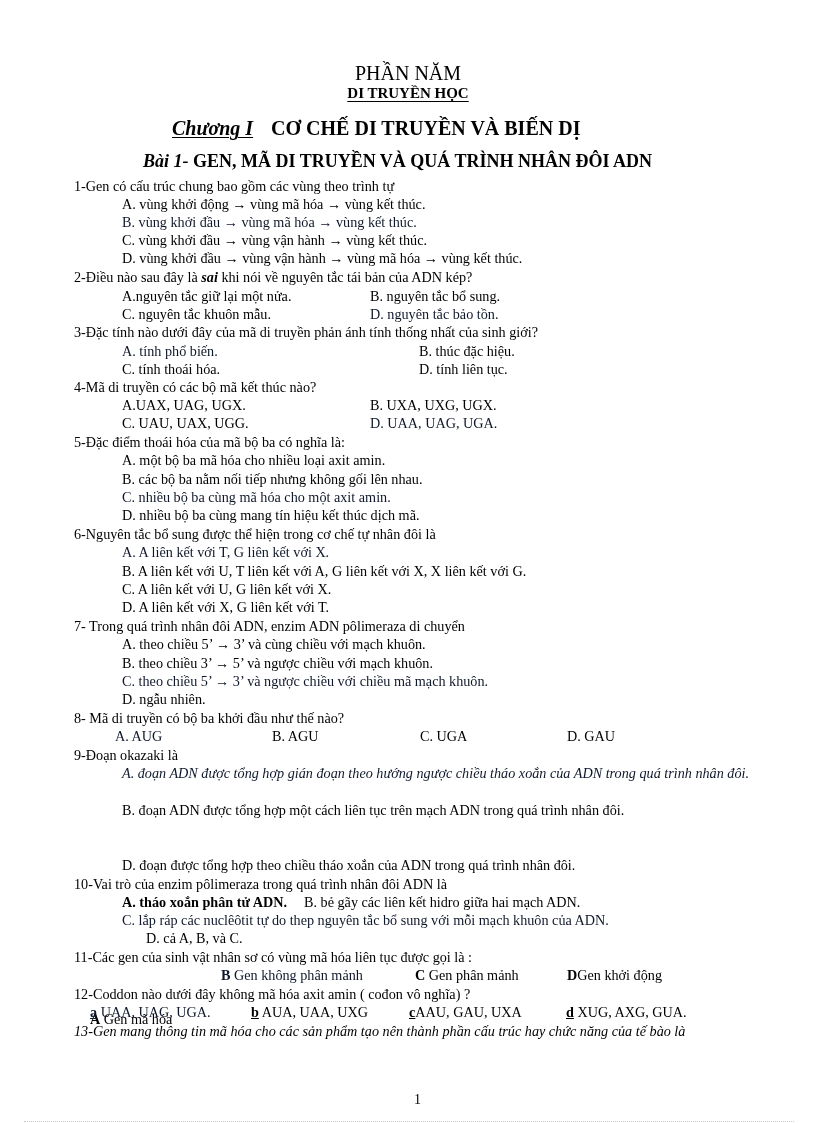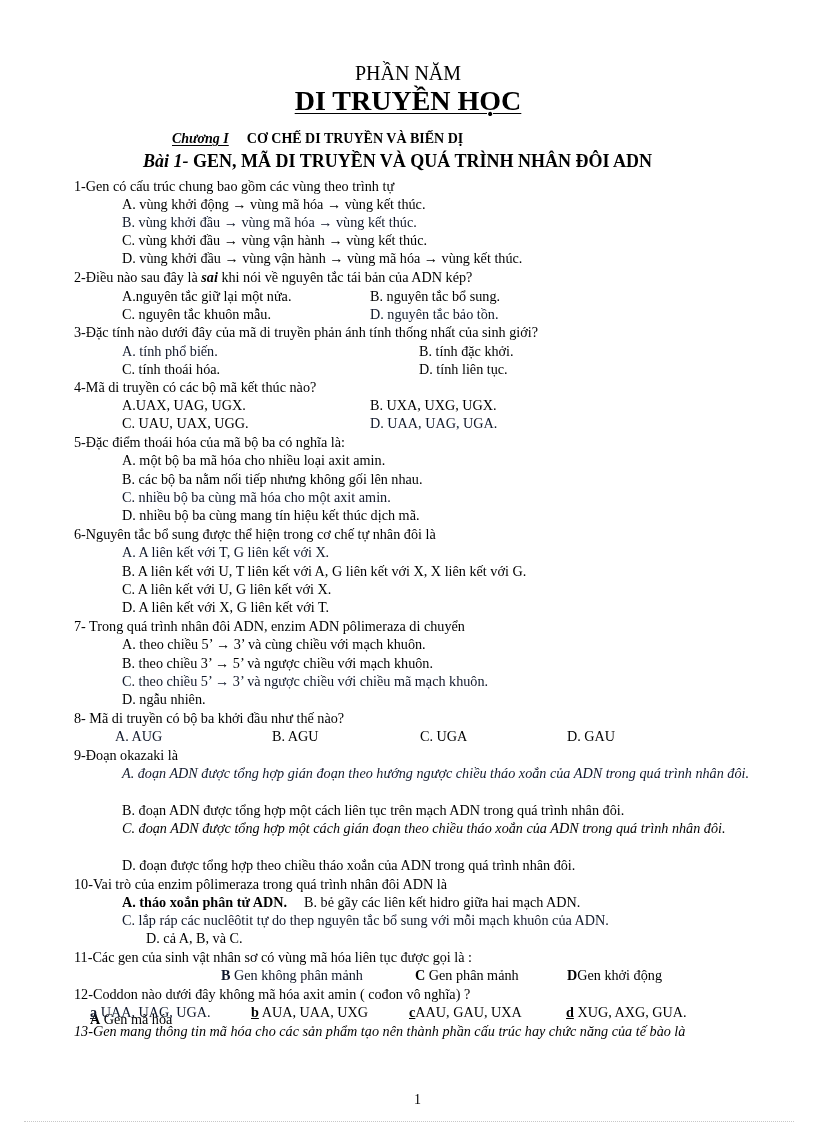--- a/index.html
+++ b/index.html
@@ -5,22 +5,22 @@
   html, body { margin: 0; padding: 0; background: #ffffff; }
   body {
     width: 816px; height: 1123px; position: relative; overflow: hidden;
     font-family: "Liberation Serif", "DejaVu Serif", serif;
     color: #000000;
   }
   .page { position: absolute; left: 0; top: 0; width: 816px; height: 824px; }
   .abs { position: absolute; white-space: nowrap; }
   .center { left: 0; width: 816px; text-align: center; }
   .part-title { top: 62px; font-size: 20px; }
-  .unit-title { top: 85px; font-size: 28px; font-weight: bold; text-decoration: underline; text-decoration-thickness: 1px; text-underline-offset: 3px; }
-  .chapter-line { top: 131px; left: 172px; font-size: 14px; font-weight: bold; }
+  .unit-title { top: 85px; font-size: 15px; font-weight: bold; text-decoration: underline; text-decoration-thickness: 1px; text-underline-offset: 3px; }
+  .chapter-line { top: 117px; left: 172px; font-size: 20px; font-weight: bold; }
   .chapter-line .ch { font-style: italic; text-decoration: underline; text-decoration-thickness: 1px; text-underline-offset: 2px; margin-right: 18px; }
   .lesson-line { top: 151px; left: 143px; font-size: 18px; font-weight: bold; }
   .lesson-line .ls { font-style: italic; }
   .q { font-size: 14.2px; line-height: 18px; }
   .red { color: #0f172a; }
   .em { font-weight: bold; font-style: italic; }
   .bul { font-weight: bold; }
   .ul { text-decoration: underline; font-weight: bold; }
   .wrap { white-space: normal; font-style: italic; }
   .page-num { top: 1092px; left: 414px; font-size: 14px; }
@@ -49,21 +49,21 @@
   <div class="abs q" style="left:74px; top:268px;">
     <span>2-Điều nào sau đây là </span><span class="em">sai</span><span> khi nói về nguyên tắc tái bản của ADN kép?</span>
   </div>
   <div class="abs q" style="left:122px; top:287px;">A.nguyên tắc giữ lại một nửa.</div>
   <div class="abs q" style="left:370px; top:287px;">B. nguyên tắc bổ sung.</div>
   <div class="abs q" style="left:122px; top:305px;">C. nguyên tắc khuôn mẫu.</div>
   <div class="abs q red" style="left:370px; top:305px;">D. nguyên tắc bảo tồn.</div>
 
   <div class="abs q" style="left:74px; top:323px;">3-Đặc tính nào dưới đây của mã di truyền phản ánh tính thống nhất của sinh giới?</div>
   <div class="abs q red" style="left:122px; top:342px;">A. tính phổ biến.</div>
-  <div class="abs q" style="left:419px; top:342px;">B. tính đặc khởi.</div>
+  <div class="abs q" style="left:419px; top:342px;">B. thúc đặc hiệu.</div>
   <div class="abs q" style="left:122px; top:360px;">C. tính thoái hóa.</div>
   <div class="abs q" style="left:419px; top:360px;">D. tính liên tục.</div>
 
   <div class="abs q" style="left:74px; top:378px;">4-Mã di truyền có các bộ mã kết thúc nào?</div>
   <div class="abs q" style="left:122px; top:396px;">A.UAX, UAG, UGX.</div>
   <div class="abs q" style="left:370px; top:396px;">B. UXA, UXG, UGX.</div>
   <div class="abs q" style="left:122px; top:414px;">C. UAU, UAX, UGG.</div>
   <div class="abs q red" style="left:370px; top:414px;">D. UAA, UAG, UGA.</div>
 
   <div class="abs q" style="left:74px; top:433px;">5-Đặc điểm thoái hóa của mã bộ ba có nghĩa là:</div>
@@ -86,21 +86,20 @@
 
   <div class="abs q" style="left:74px; top:709px;">8- Mã di truyền có bộ ba khởi đầu như thế nào?</div>
   <div class="abs q red" style="left:115px; top:727px;">A. AUG</div>
   <div class="abs q" style="left:272px; top:727px;">B. AGU</div>
   <div class="abs q" style="left:420px; top:727px;">C. UGA</div>
   <div class="abs q" style="left:567px; top:727px;">D. GAU</div>
 
   <div class="abs q" style="left:74px; top:746px;">9-Đoạn okazaki là</div>
   <div class="abs q red wrap" style="left:122px; top:764px; width:644px; text-align:justify; text-align-last:left;">A. đoạn ADN được tổng hợp gián đoạn theo hướng ngược chiều tháo xoắn của ADN trong quá trình nhân đôi.</div>
   <div class="abs q" style="left:122px; top:801px;">B. đoạn ADN được tổng hợp một cách liên tục trên mạch ADN trong quá trình nhân đôi.</div>
-  <div class="abs q wrap" style="left:122px; top:819px; width:644px; text-align:justify; text-align-last:left;">C. đoạn ADN được tổng hợp một cách gián đoạn theo chiều tháo xoắn của ADN trong quá trình nhân đôi.</div>
   <div class="abs q" style="left:122px; top:856px;">D. đoạn được tổng hợp theo chiều tháo xoắn của ADN trong quá trình nhân đôi.</div>
 
   <div class="abs q" style="left:74px; top:875px;">10-Vai trò của enzim pôlimeraza trong quá trình nhân đôi ADN là</div>
   <div class="abs q" style="left:122px; top:893px;font-weight:bold;">A. tháo xoắn phân tử ADN.</div>
   <div class="abs q" style="left:304px; top:893px;">B. bẻ gãy các liên kết hidro giữa hai mạch ADN.</div>
   <div class="abs q red" style="left:122px; top:911px;">C. lắp ráp các nuclêôtit tự do thep nguyên tắc bổ sung với mỗi mạch khuôn của ADN.</div>
   <div class="abs q" style="left:122px; top:929px;margin-left:24px;">D. cả A, B, và C.</div>
 
   <div class="abs q" style="left:74px; top:948px;">11-Các gen của sinh vật nhân sơ có vùng mã hóa liên tục được gọi là :</div>
   <div class="abs q" style="left:90px; top:966px;margin-top:44px;"><span class="bul">A</span><span> Gen mã hóa</span></div>

